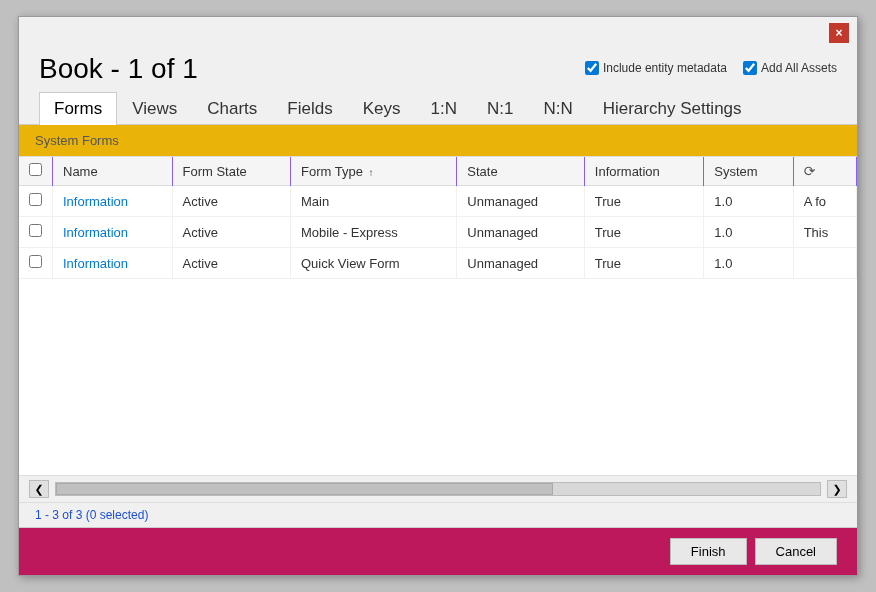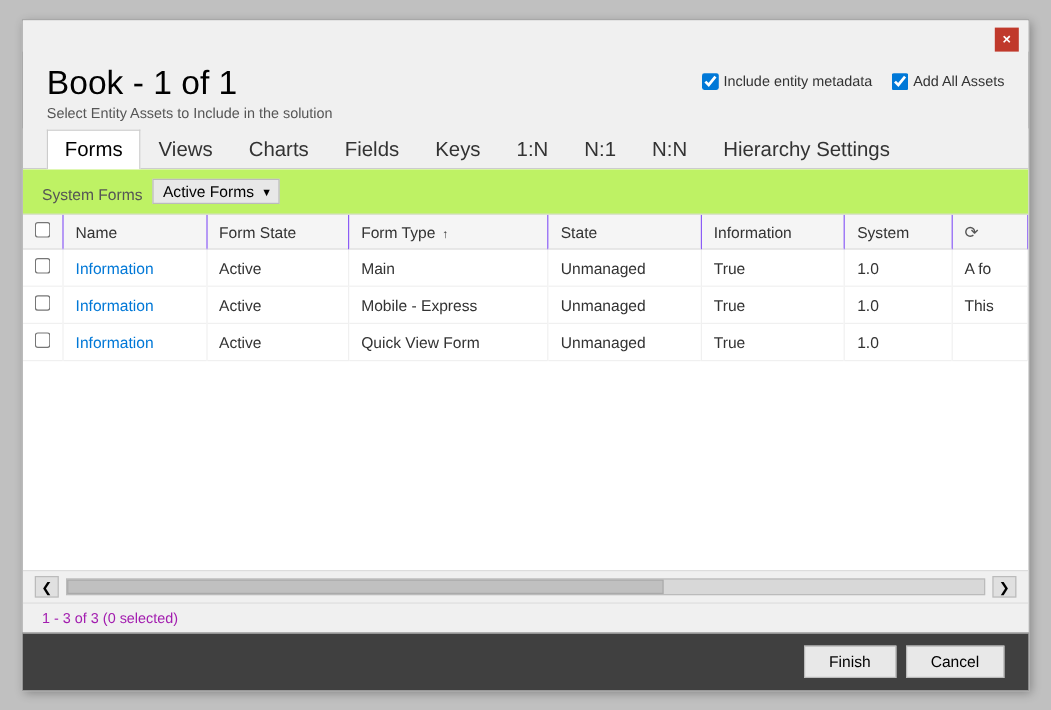--- a/index.html
+++ b/index.html
@@ -105,24 +105,24 @@
     .content-area {
       background: #fff;
       flex: 1;
       display: flex;
       flex-direction: column;
       overflow: hidden;
       border-top: 0;
     }
     .subheader {
       padding: 8px 16px;
-      background: #bef264;
+      background: #eab308;
       border-bottom: 1px solid #ddd;
       display: flex;
-      align-items: flex-end;
+      align-items: flex-start;
       gap: 8px;
       font-size: 13px;
       color: #333;
     }
     .subheader-label {
       font-size: 13px;
       color: #555;
     }
     .dropdown-btn {
       background: #e8e8e8;
@@ -218,26 +218,26 @@
       left: 0;
       top: 0;
       width: 65%;
       height: 100%;
       background: #c0c0c0;
       border: 1px solid #aaa;
     }
     .status-bar {
       padding: 5px 16px;
       font-size: 12px;
-      color: #a21caf;
+      color: #1d4ed8;
       background: #f0f0f0;
       border-top: 1px solid #ddd;
     }
     .dialog-footer {
-      background: #404040;
+      background: #be185d;
       border-top: 1px solid #ccc;
       padding: 10px 20px;
       display: flex;
       justify-content: flex-end;
       gap: 8px;
     }
     .footer-btn {
       padding: 5px 20px;
       font-size: 13px;
       cursor: pointer;
@@ -261,21 +261,20 @@
 
 <div class="dialog">
 
   <div class="dialog-titlebar">
     <button class="close-btn">×</button>
   </div>
 
   <div class="dialog-header">
     <div>
       <div class="dialog-title">Book - 1 of 1</div>
-      <div class="dialog-subtitle">Select Entity Assets to Include in the solution</div>
     </div>
     <div class="header-checkboxes">
       <div class="header-checkbox-item">
         <input type="checkbox" checked="" style="">
         <label>Include entity metadata</label>
       </div>
       <div class="header-checkbox-item">
         <input type="checkbox" checked="" style="">
         <label>Add All Assets</label>
       </div>
@@ -291,21 +290,20 @@
     <div class="tab">1:N</div>
     <div class="tab">N:1</div>
     <div class="tab">N:N</div>
     <div class="tab">Hierarchy Settings</div>
   </div>
 
   <div class="content-area">
 
     <div class="subheader">
       <span class="subheader-label">System Forms</span>
-      <button class="dropdown-btn">Active Forms</button>
     </div>
 
     <div class="table-container">
       <table>
         <thead>
           <tr>
             <th class="checkbox-col">
               <input type="checkbox" style="">
             </th>
             <th>Name</th>

